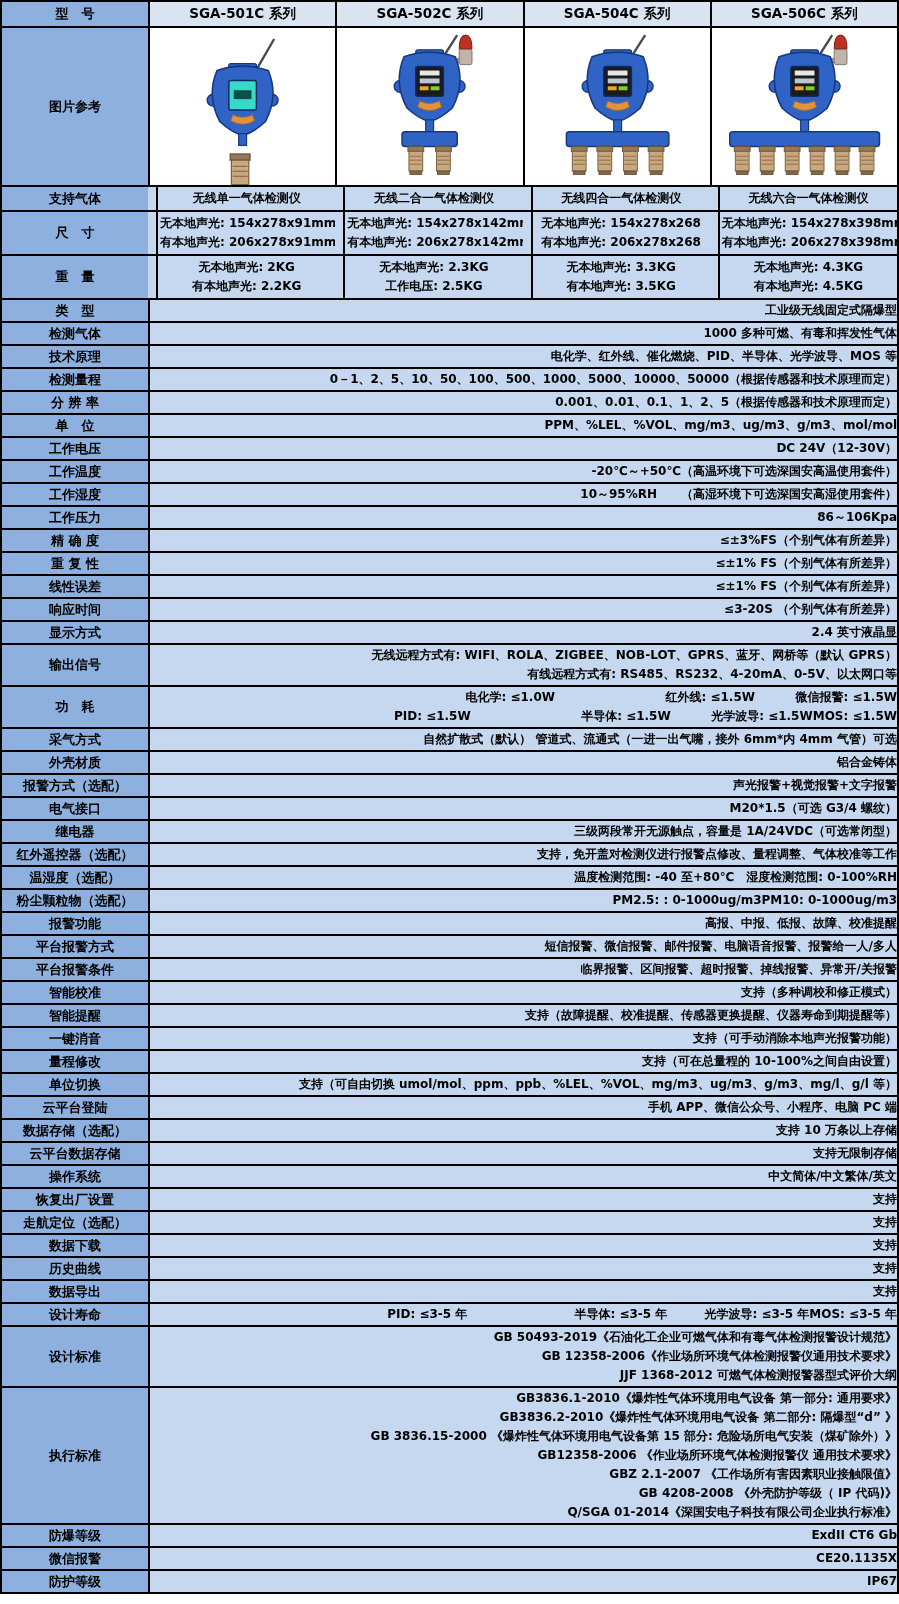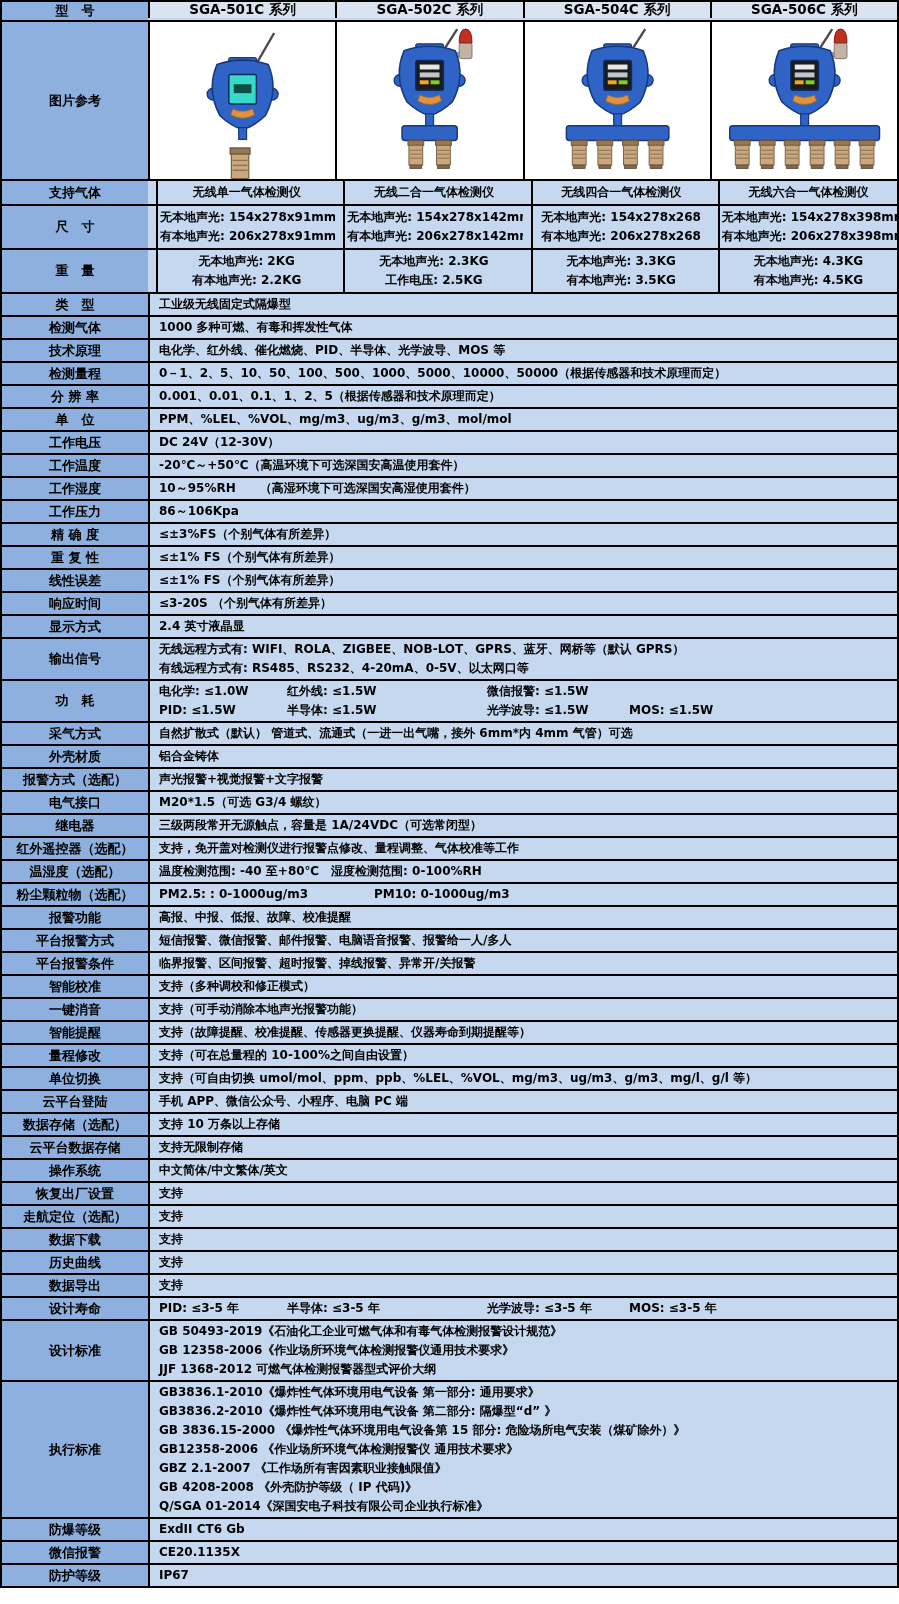--- a/index.html
+++ b/index.html
@@ -6,24 +6,24 @@
   body{width:899px;font-family:"DejaVu Sans","Liberation Sans",sans-serif;color:#000;}
   .tbl{width:899px;border:2px solid #000;box-sizing:border-box;background:#C5D8EF;}
   .t-row{display:grid;grid-template-columns:146px 1fr;}
   .t-row.c5{grid-template-columns:146px repeat(4,1fr);}
   .t-row:not(:last-child){border-bottom:2px solid #000;}
   .cell{box-sizing:border-box;min-width:0;overflow:hidden;}
   .cell + .cell{border-left:2px solid #000;}
   .label{background:#8DB0DE;display:flex;align-items:center;justify-content:center;
          text-align:center;font-weight:bold;font-size:13px;padding:1px 0;line-height:16px;}
   .hval{background:#DAE4F1;display:flex;align-items:center;justify-content:center;
-        font-weight:bold;font-size:13.5px;height:16px;}
+        font-weight:bold;font-size:13.5px;height:24px;}
   .imgcell{background:#fff;display:flex;align-items:flex-end;justify-content:center;height:157px;}
   .vcell{background:#C5D8EF;display:flex;flex-direction:column;justify-content:center;
-         padding:1px 0 1px 9px;font-size:12px;font-weight:bold;}
+         padding:1px 0 1px 9px;font-size:12px;font-weight:bold;text-align:right;}
   .vcell.center{padding:2px 2px;text-align:center;margin-left:8px;}
   .line{line-height:19px;white-space:nowrap;}
   .seg{display:inline-block;white-space:nowrap;}
   .segs-a .seg:nth-child(1){width:128px;}
   .segs-a .seg:nth-child(2){width:200px;}
   .segs-a .seg:nth-child(3){width:142px;}
   .segs-b .seg:nth-child(1){width:215px;}
 </style>
 </head>
 <body>
@@ -468,29 +468,29 @@
         <div class="line">临界报警、区间报警、超时报警、掉线报警、异常开/关报警</div>
       </div>
     </div>
     <div class="t-row">
       <div class="cell label">智能校准</div>
       <div class="cell vcell">
         <div class="line">支持（多种调校和修正模式）</div>
       </div>
     </div>
     <div class="t-row">
+      <div class="cell label">智能提醒</div>
+      <div class="cell vcell">
+        <div class="line">支持（故障提醒、校准提醒、传感器更换提醒、仪器寿命到期提醒等）</div>
+      </div>
+    </div>
+    <div class="t-row">
       <div class="cell label">一键消音</div>
       <div class="cell vcell">
         <div class="line">支持（可手动消除本地声光报警功能）</div>
-      </div>
-    </div>
-    <div class="t-row">
-      <div class="cell label">智能提醒</div>
-      <div class="cell vcell">
-        <div class="line">支持（故障提醒、校准提醒、传感器更换提醒、仪器寿命到期提醒等）</div>
       </div>
     </div>
     <div class="t-row">
       <div class="cell label">量程修改</div>
       <div class="cell vcell">
         <div class="line">支持（可在总量程的 10-100%之间自由设置）</div>
       </div>
     </div>
     <div class="t-row">
       <div class="cell label">单位切换</div>

